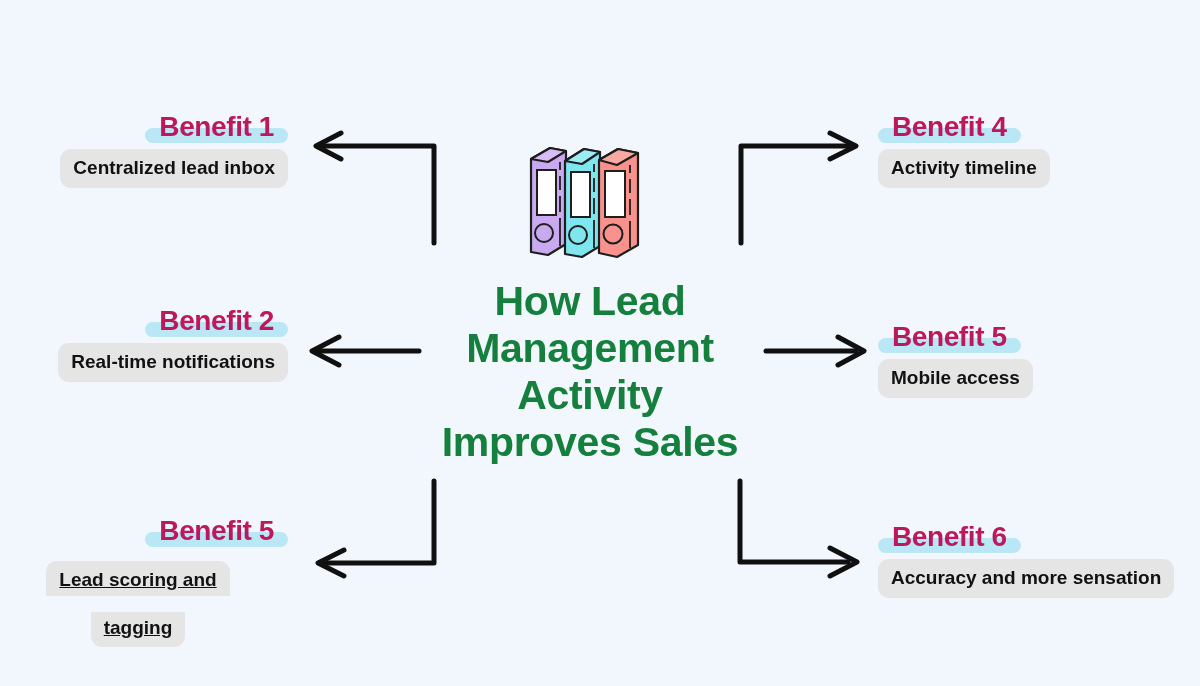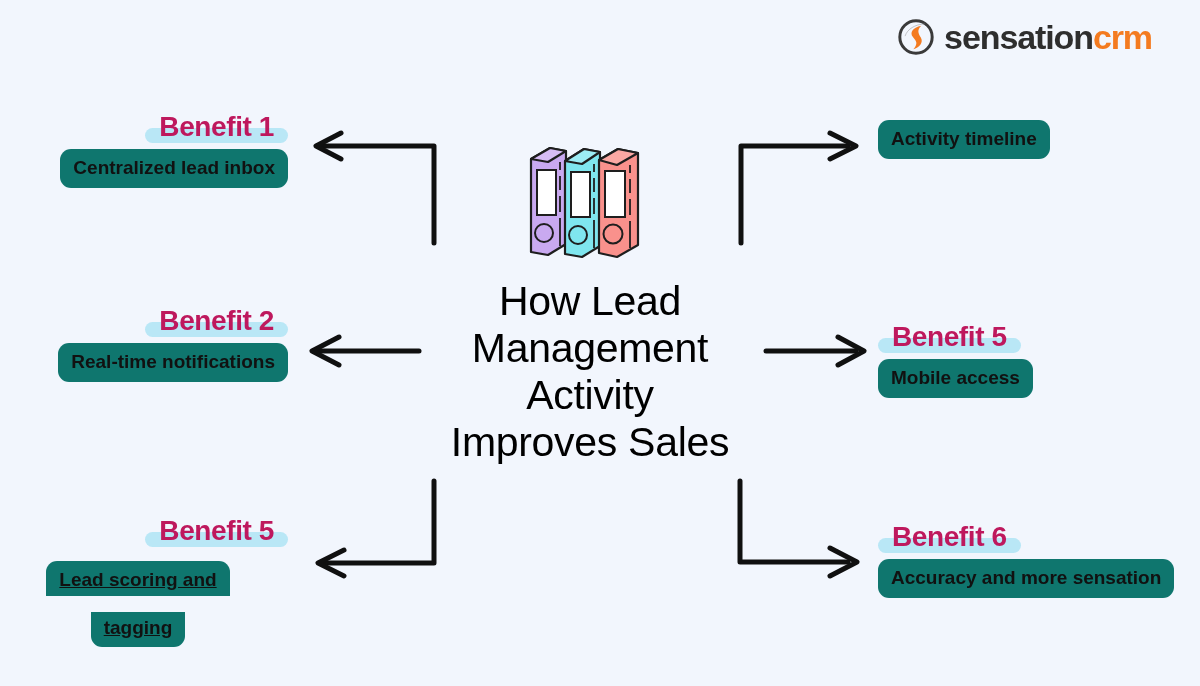--- a/index.html
+++ b/index.html
@@ -47,22 +47,22 @@
 
   
   .center-title {
     position: absolute;
     left: 400px;
     top: 278px;
     width: 380px;
     text-align: center;
     font-size: 41px;
     line-height: 1.15;
-    color: #000000;
-    font-weight: normal;
+    color: #15803d;
+    font-weight: bold;
     letter-spacing: -0.3px;
   }
 
   
   .binders {
     position: absolute;
     left: 498px;
     top: 128px;
     width: 172px;
     height: 140px;
@@ -100,21 +100,21 @@
 
   .benefit-desc {
     margin-top: 8px;
     font-size: 19px;
     font-weight: bold;
     color: #111111;
     line-height: 1.45;
   }
   .benefit-desc span.line {
     display: inline-block;
-    background: #0f766e;
+    background: #e5e5e5;
     border-radius: 11px;
     padding: 5px 13px 6px 13px;
     white-space: nowrap;
   }
   .benefit-desc.two-line {
     text-align: center;
   }
   .benefit-desc.two-line span.line {
     display: block;
     width: fit-content;
@@ -148,28 +148,20 @@
     width: 1200px;
     height: 686px;
     pointer-events: none;
   }
 </style>
 </head>
 <body style="background: rgb(242, 246, 253);">
 
 <div class="canvas">
 
-  <div class="logo">
-    <svg class="logo-mark" viewBox="0 0 48 48">
-      <circle cx="24" cy="24" r="18.5" fill="none" stroke="#3a3a3a" stroke-width="3.4"></circle>
-      <path d="M30 11 C20 13, 16.5 19, 20.5 24 C24 28.5, 27 31, 21 38 C27.5 36, 33 30.5, 29.5 24.5 C26.5 19.5, 25 16, 30 11 Z" fill="#f47b20"></path>
-      <path d="M34 9 C23 9.5, 14 15, 11.5 23" fill="none" stroke="#8a8a8a" stroke-width="1" opacity="0.55"></path>
-    </svg>
-    <div class="logo-text"><span class="t-sensation">sensation</span><span class="t-crm">crm</span></div>
-  </div>
 
   <svg class="binders" viewBox="0 0 172 140">
 
     <path d="M33 31 L52 20 L68 23 L68 116 L50 127 L33 124 Z" fill="#c9a9f0" stroke="#1e1e1e" stroke-width="2.2" stroke-linejoin="round"></path>
     <path d="M33 31 L52 20 L68 23 L50 34 Z" fill="#d7bcf5" stroke="#1e1e1e" stroke-width="2.2" stroke-linejoin="round"></path>
     <rect x="39" y="42" width="19" height="45" fill="#ffffff" stroke="#1e1e1e" stroke-width="2"></rect>
     <circle cx="46" cy="105" r="9" fill="none" stroke="#1e1e1e" stroke-width="2"></circle>
     <path d="M62 34 L62 42 M62 48 L62 62 M62 68 L62 84 M62 90 L62 118" stroke="#1e1e1e" stroke-width="1.8" fill="none"></path>
 
     <path d="M67 33 L86 21 L102 24 L102 118 L84 129 L67 126 Z" fill="#7fe6ef" stroke="#1e1e1e" stroke-width="2.2" stroke-linejoin="round"></path>
@@ -252,20 +244,24 @@
       <span class="hl-bar"></span>
       <span>Benefit 5</span>
     </div>
     <div class="benefit-desc two-line">
       <span class="line">Lead scoring and</span>
       <span class="line">tagging</span>
     </div>
   </div>
 
   <div class="benefit right" id="benefit-4">
+    <div class="benefit-heading">
+      <span class="hl-bar"></span>
+      <span>Benefit 4</span>
+    </div>
     <div class="benefit-desc">
       <span class="line">Activity timeline</span>
     </div>
   </div>
 
   <div class="benefit right" id="benefit-5">
     <div class="benefit-heading">
       <span class="hl-bar"></span>
       <span>Benefit 5</span>
     </div>

